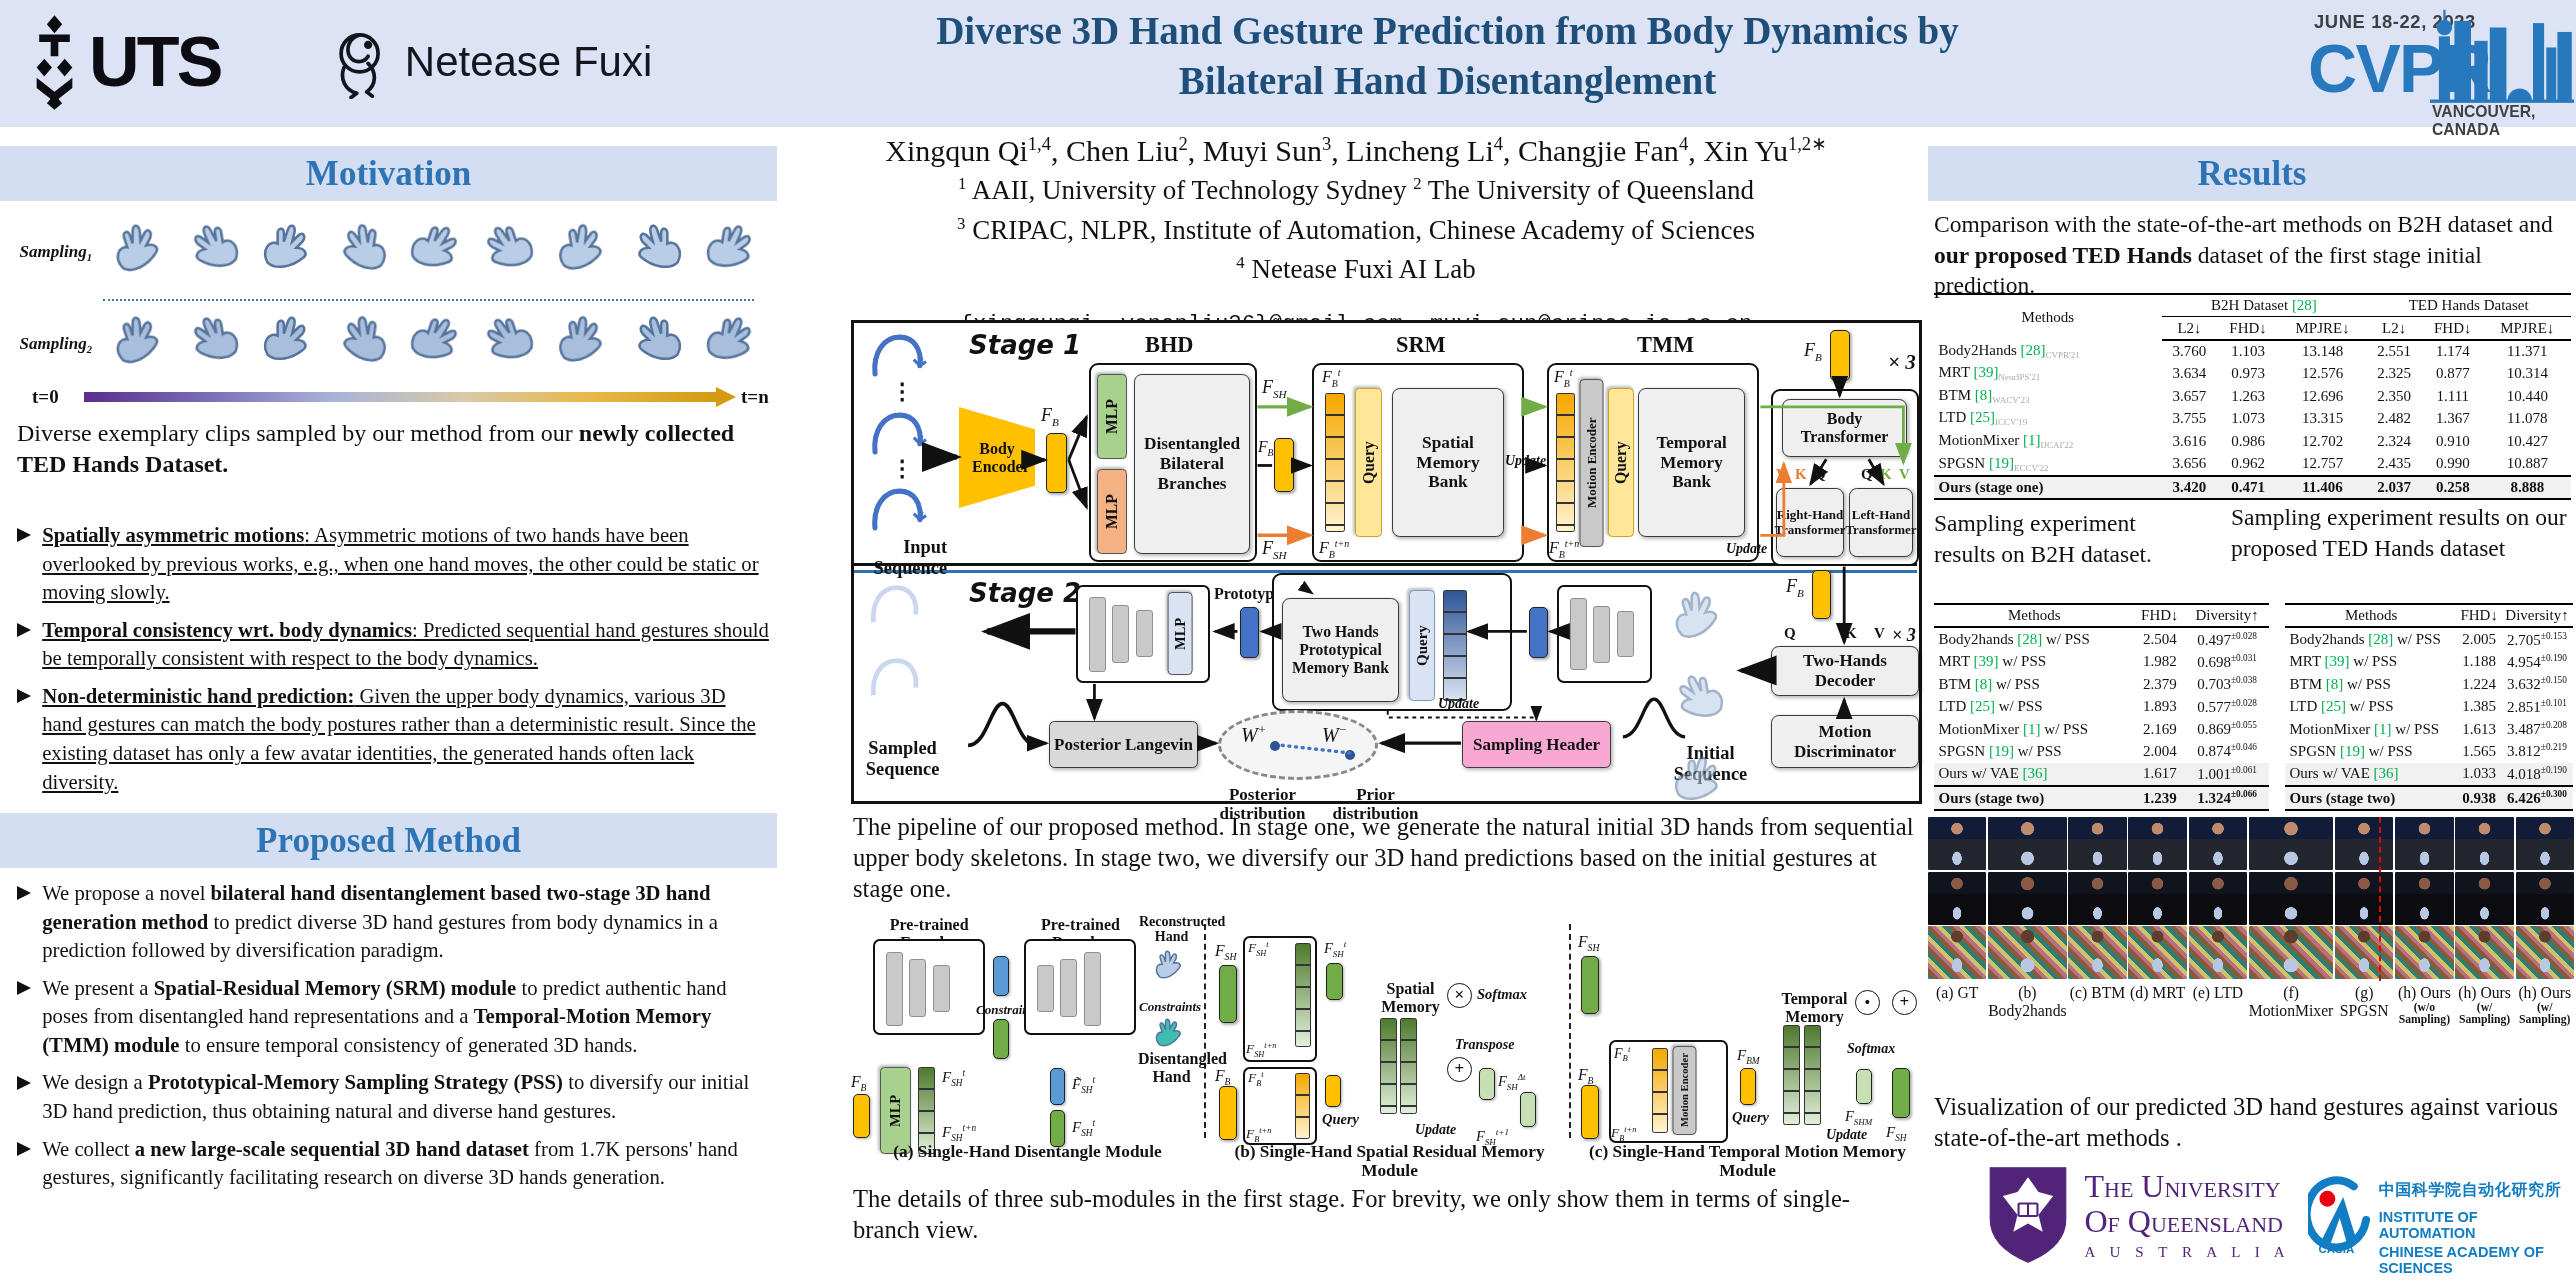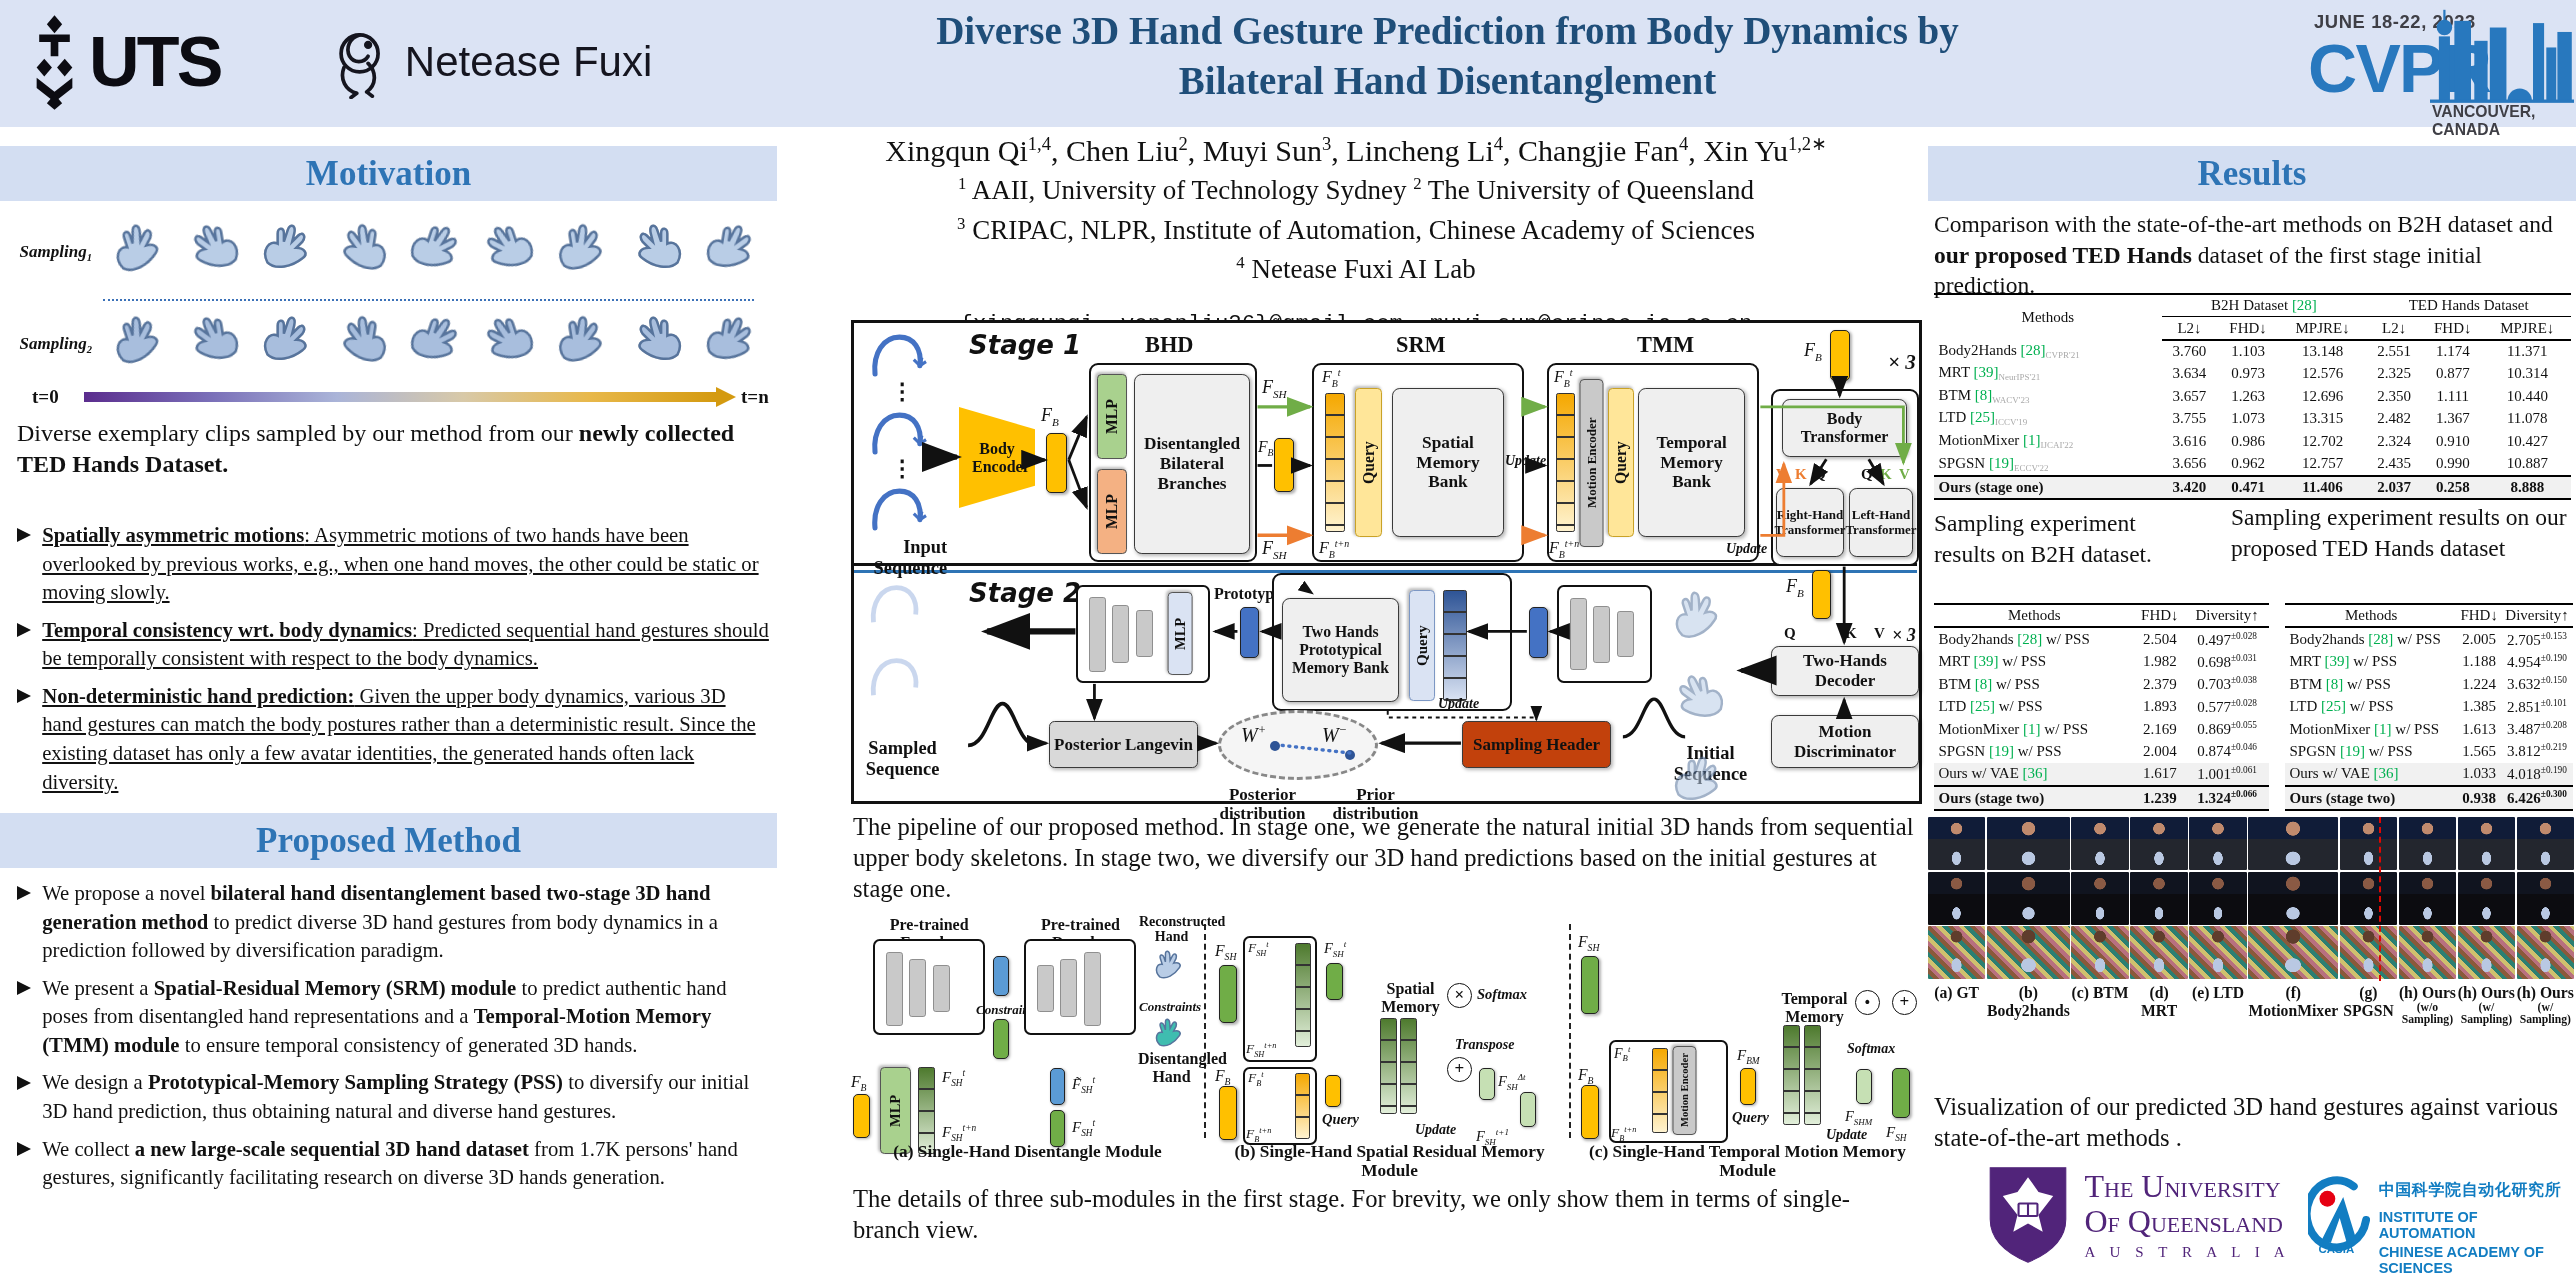--- a/index.html
+++ b/index.html
@@ -51,21 +51,21 @@
     radial-gradient(ellipse at 50% 78%,#b9c8e2 0 11%,rgba(0,0,0,0) 12%),
     linear-gradient(180deg,#101c38 0 42%,#23262e 42% 100%);}
   .cell.r1{background:
     radial-gradient(circle at 50% 22%,#8a5a44 0 11%,rgba(0,0,0,0) 12%),
     radial-gradient(ellipse at 50% 78%,#b9c8e2 0 10%,rgba(0,0,0,0) 11%),
     linear-gradient(180deg,#10141f 0 42%,#0c0c10 42% 100%);}
   .cell.r2{background:
     radial-gradient(circle at 50% 20%,#5f3d2c 0 11%,rgba(0,0,0,0) 12%),
     radial-gradient(ellipse at 50% 74%,#b9c8e2 0 12%,rgba(0,0,0,0) 13%),
     repeating-linear-gradient(45deg,#2b7f72 0 3.9px,#8a5a3b 3.9px 7.8px,#b8707f 7.8px 11.7px,#cfc06e 11.7px 15.7px);}
-  .vlab{font-size:15.7px;font-weight:bold;text-align:center;line-height:1.1;margin-top:3.4px;}
+  .vlab{font-size:15.7px;font-weight:normal;text-align:center;line-height:1.1;margin-top:3.4px;}
   .vsub{font-size:11.7px;font-weight:bold;text-align:center;line-height:1.05;}
   .hands{display:inline-flex;gap:7.8px;vertical-align:top;}
   .hands svg{filter:drop-shadow(0.6px 0.6px 0.6px rgba(0,0,0,.2));}
 </style>
 </head>
 <body>
 
 <div class="poster">
 
   <div class="abs" style="left:0;top:0;width:2576px;height:127px;background:var(--header_bg);"></div>
@@ -353,21 +353,21 @@
     <div class="gb" style="left:195px;top:398px;width:149px;height:47px;font-size:17px;background:#d9d9d9;border-radius:5.6px;">Posterior Langevin</div>
 
     <div class="abs" style="left:364px;top:387px;width:160px;height:70px;border:3.4px dashed #888;border-radius:50%;background:#f5f5f5;box-sizing:border-box;"></div>
     <span class="math" style="left:387px;top:400px;font-size:20px;">W<sup>+</sup></span>
     <div class="abs" style="left:416px;top:418px;width:10px;height:10px;border-radius:50%;background:#2e5496;"></div>
     <span class="math" style="left:468px;top:400px;font-size:20px;">W<sup>−</sup></span>
     <div class="abs" style="left:491px;top:427px;width:10px;height:10px;border-radius:50%;background:#2e5496;"></div>
     <div class="dl" style="left:350px;top:462px;width:117px;font-size:17px;">Posterior distribution</div>
     <div class="dl" style="left:474px;top:462px;width:95px;font-size:17px;">Prior distribution</div>
 
-    <div class="gb" style="left:608px;top:398px;width:149px;height:47px;font-size:17px;background:#c2410c;border-radius:5.6px;">Sampling Header</div>
+    <div class="gb" style="left:608px;top:398px;width:149px;height:47px;font-size:17px;background:#f9a8d4;border-radius:5.6px;">Sampling Header</div>
     <span class="it" style="left:584px;top:373px;font-size:14px;">Update</span>
     <svg class="abs" style="left:767px;top:364px;" width="66" height="60" viewBox="0 0 70 50">
         <path d="M2 46 C20 46 24 6 35 6 C46 6 50 46 68 46" fill="none" stroke="#111" stroke-width="3.5"></path>
       </svg>
 
     <span class="math" style="left:932px;top:253px;">F<sub>B</sub></span>
     <div class="pill" style="left:958px;top:247px;width:19px;height:49px;"></div>
     <span class="dl" style="left:930px;top:302px;font-size:15px;">Q</span>
     <span class="dl" style="left:991px;top:302px;font-size:15px;">K</span>
     <span class="dl" style="left:1020px;top:302px;font-size:15px;">V</span>

